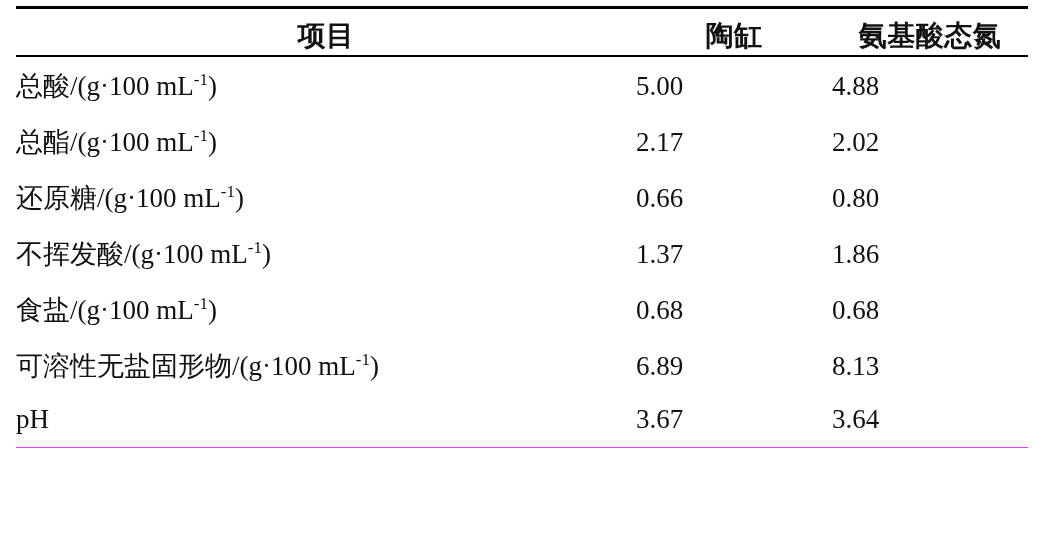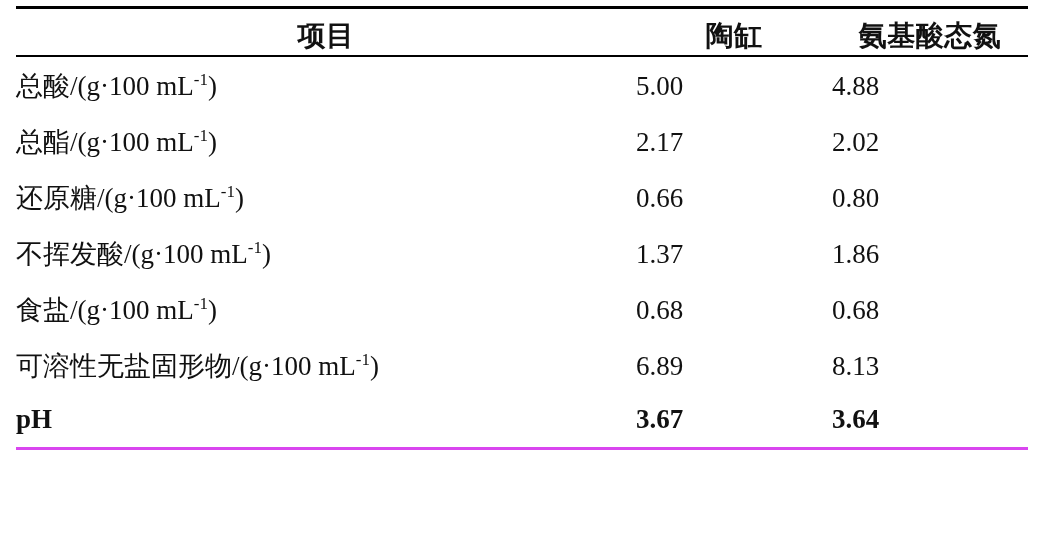--- a/index.html
+++ b/index.html
@@ -40,23 +40,22 @@
     border-top: 3px solid #000;
     border-bottom: 2px solid #000;
     letter-spacing: 0.5px;
   }
   tbody td {
     font-size: 27px;
     padding: 11px 0 9px 0;
     white-space: nowrap;
   }
   tbody tr:last-child td {
-    border-bottom: 3px solid #d946ef;
+    border-bottom: 1px solid #d946ef;
     padding-bottom: 12px;
-    font-weight: bold;
   }
   .unit {
     font-size: 27px;
   }
   .unit sup {
     font-size: 17px;
     vertical-align: super;
     line-height: 0;
   }
 </style>

